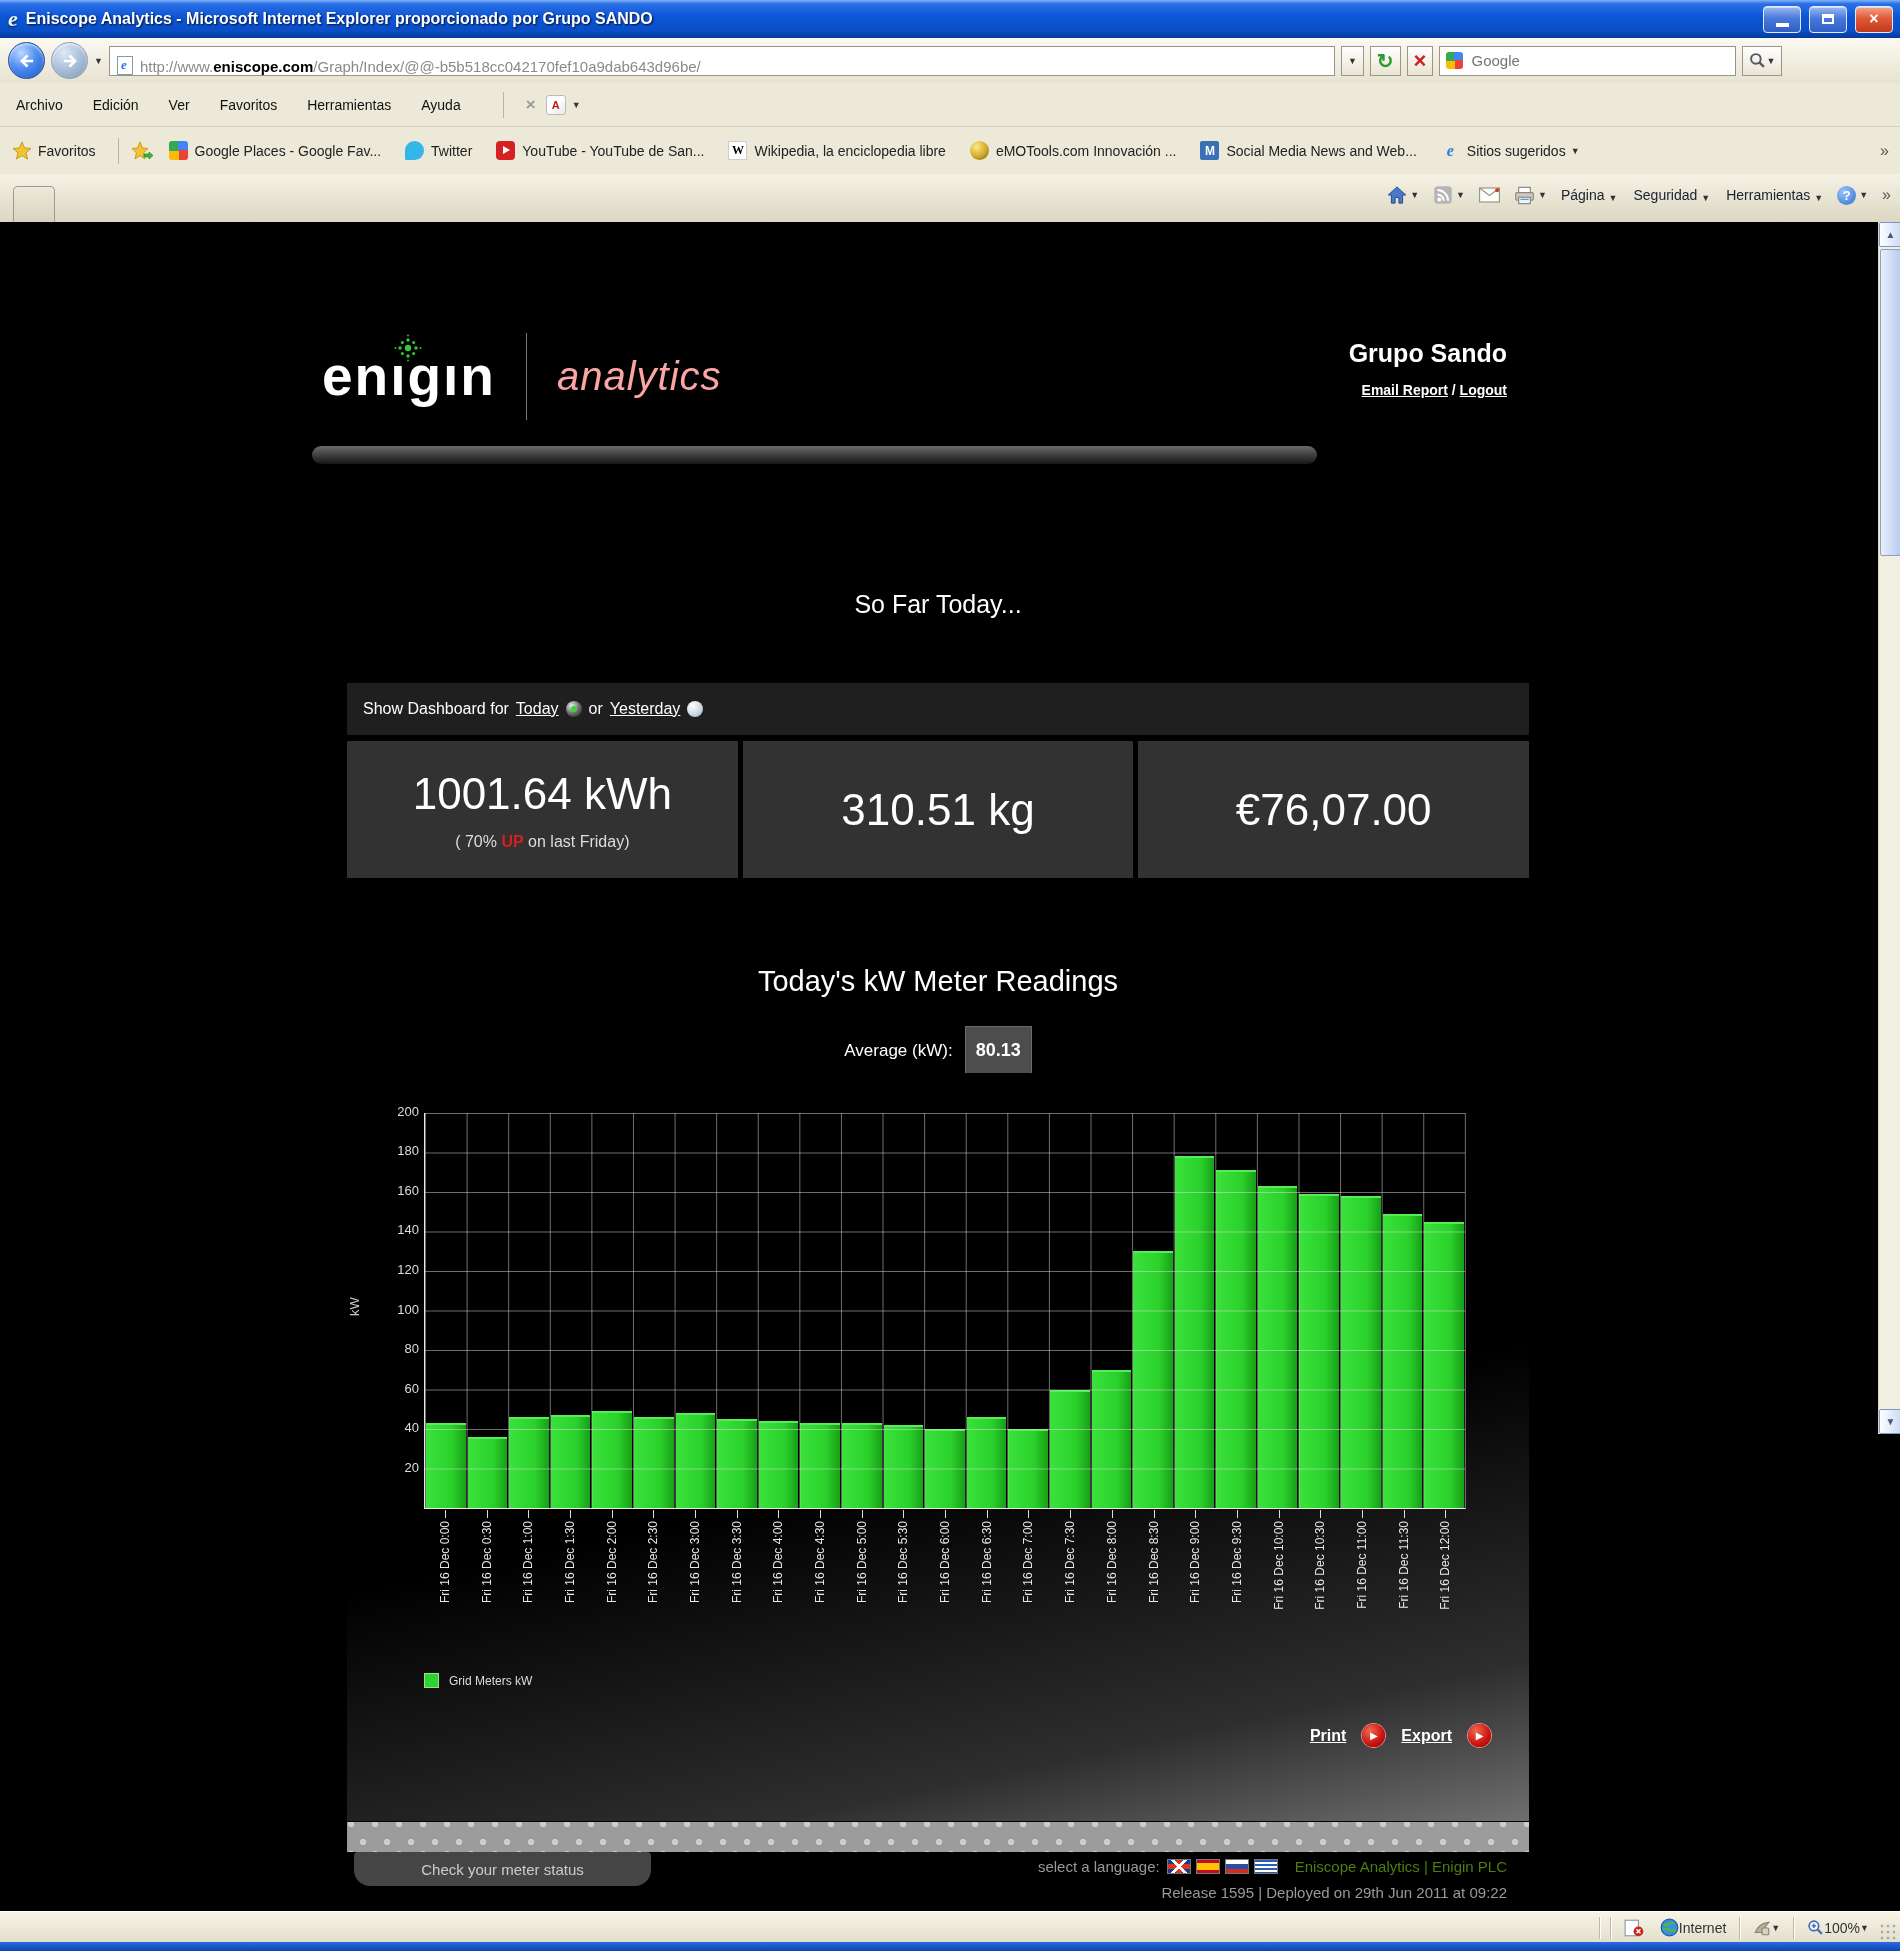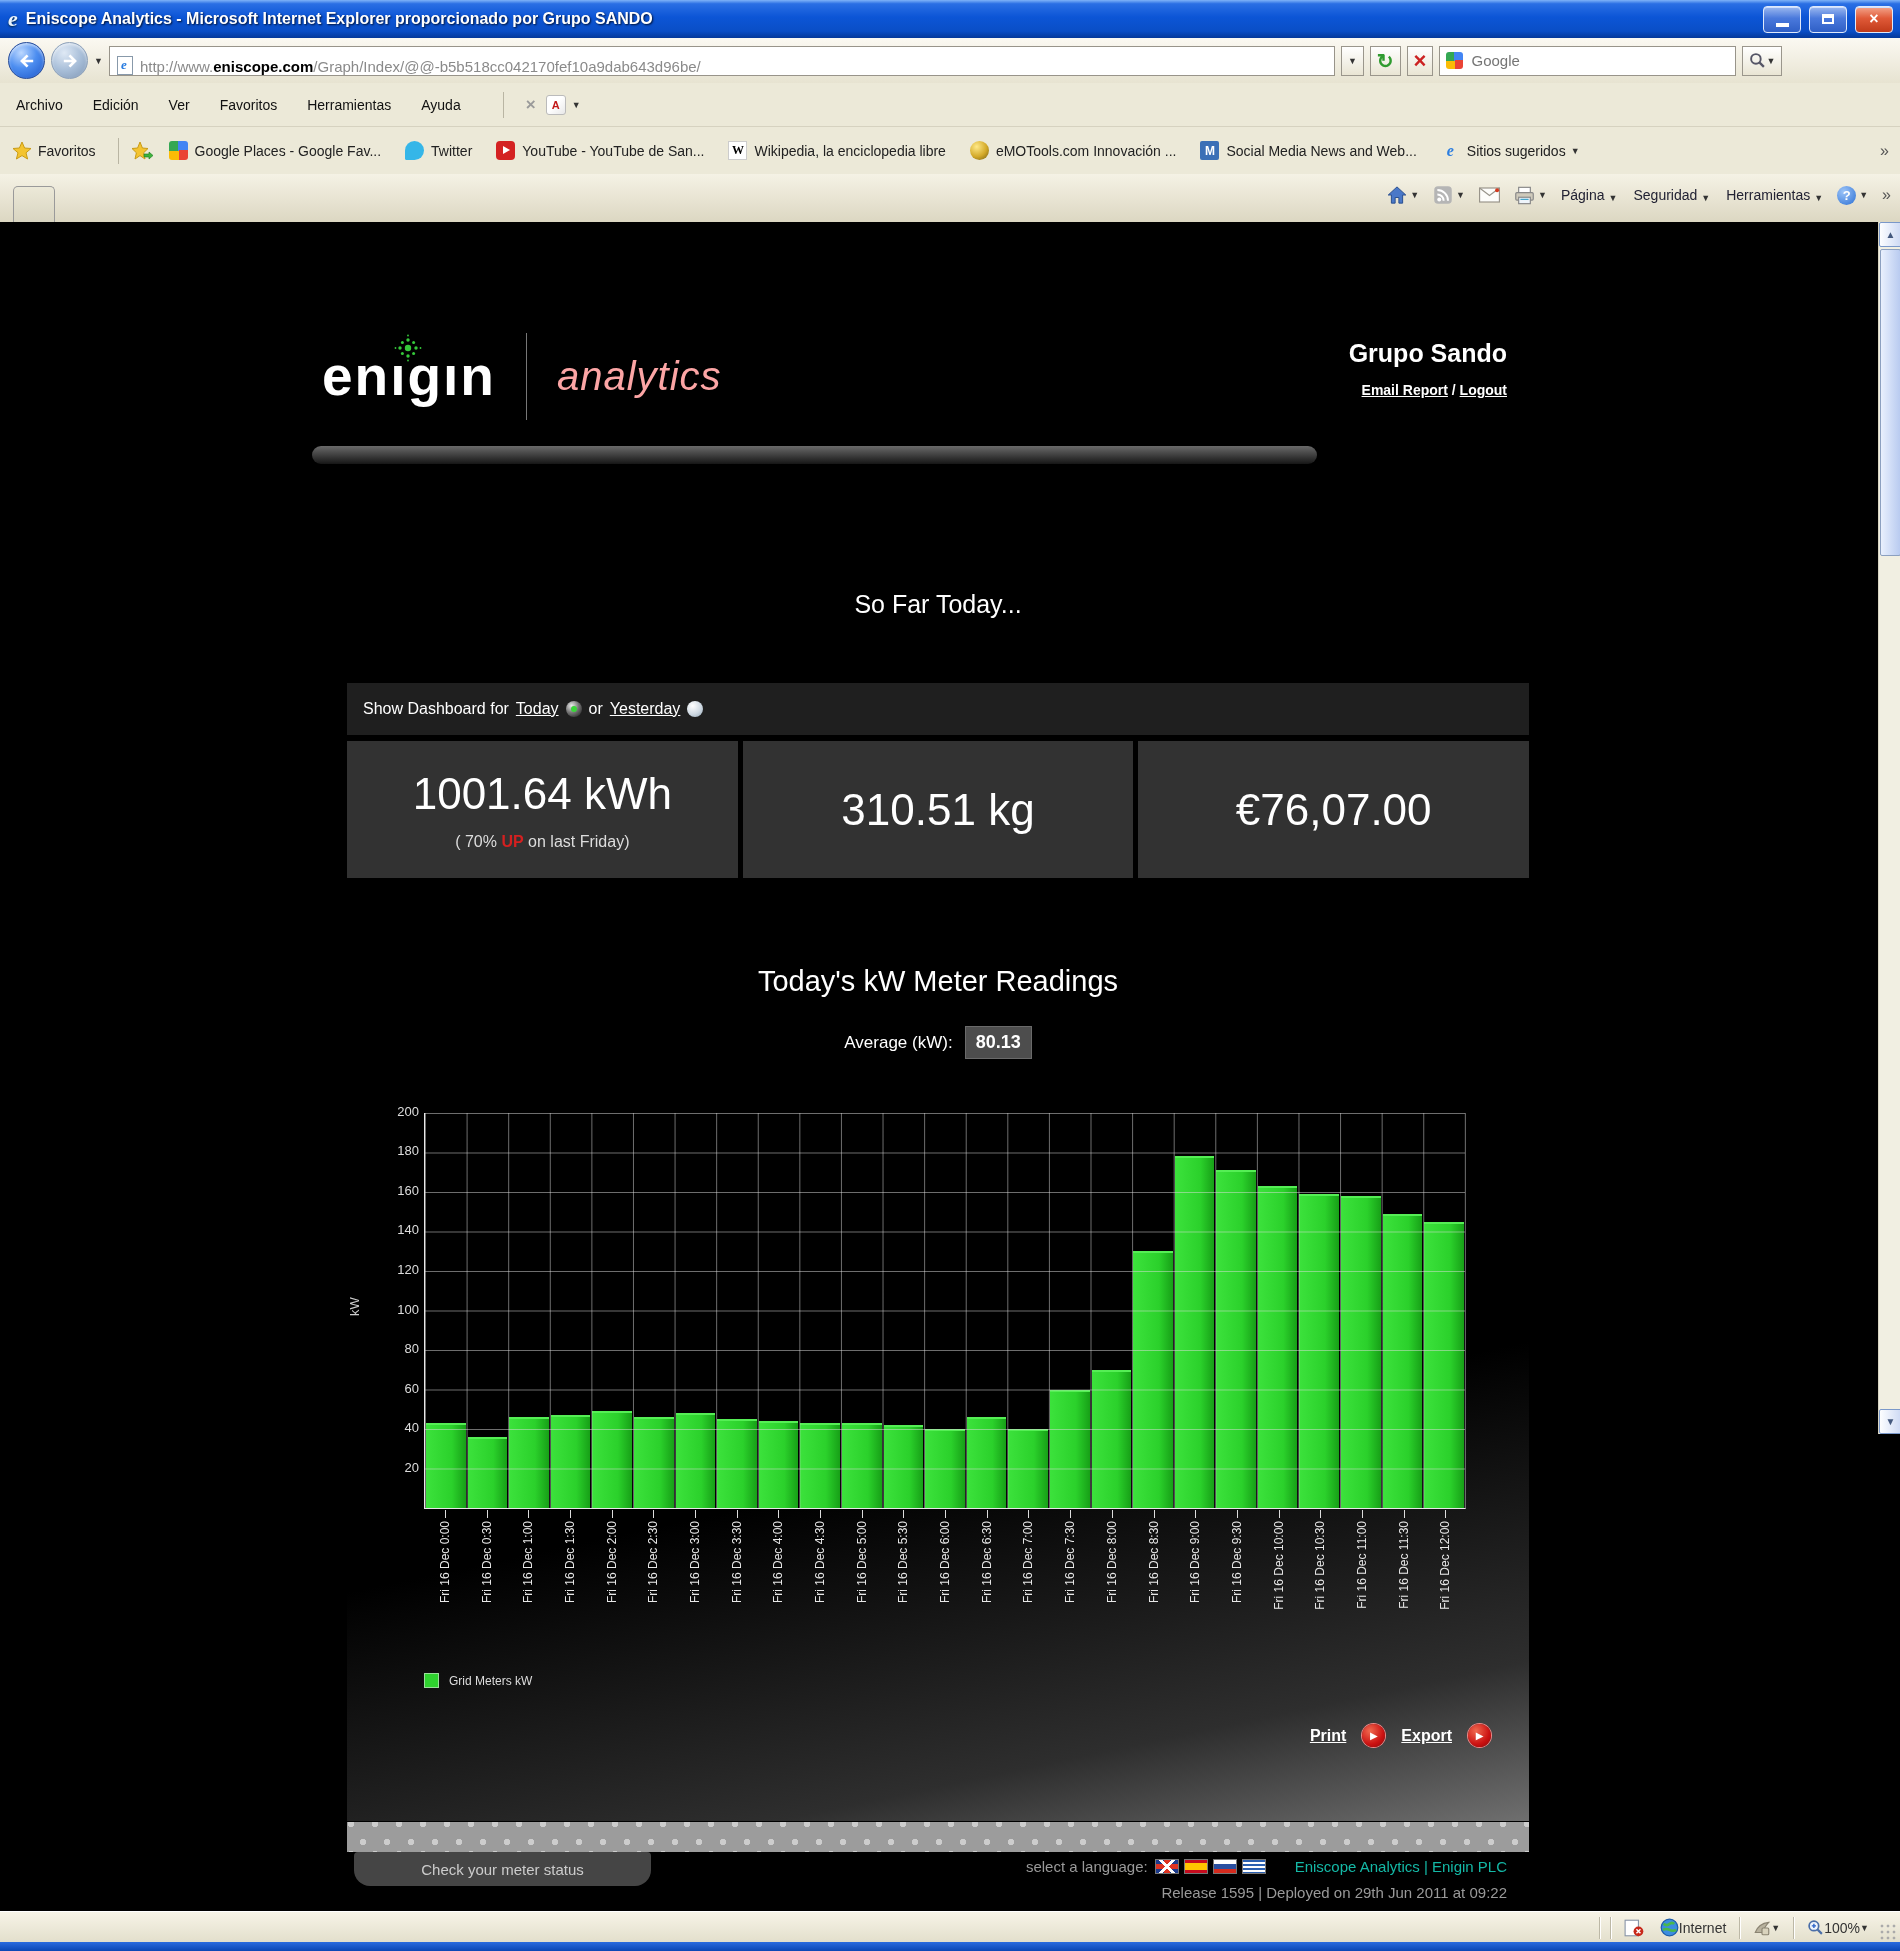--- a/index.html
+++ b/index.html
@@ -124,21 +124,21 @@
   .stat-head{flex:1;height:42px;background:#141414;color:#fff;font-size:16px;display:flex;align-items:center;justify-content:center;}
   .stat-values{display:flex;gap:5px;margin-top:3px;}
   .stat-cell{flex:1;height:137px;background:#323232;display:flex;flex-direction:column;align-items:center;justify-content:center;}
   .stat-big{color:#fff;font-size:44px;}
   .stat-note{color:#ddd;font-size:16px;margin-top:14px;}
   .stat-note .up{color:#d42020;font-weight:bold;}
 
   .chart-title{position:absolute;left:347px;top:743px;width:1182px;text-align:center;color:#fff;font-size:29px;}
   .avg-row{position:absolute;left:347px;top:804px;width:1182px;display:flex;align-items:center;justify-content:center;gap:12px;}
   .avg-label{color:#fff;font-size:17px;}
-  .avg-box{background:#4d4d4d;border:1px solid #6a6a6a;color:#fff;font-weight:bold;font-size:18px;padding:5px 10px;}
+  .avg-box{background:#4d4d4d;border:1px solid #6a6a6a;color:#fff;font-weight:bold;font-size:18px;padding:13px 10px;}
 
   
   .chart-section{position:absolute;left:347px;top:851px;width:1182px;height:748px;
     background:linear-gradient(168deg,#000 0%,#000 52%,#2e2e2e 84%,#6f6f6f 100%);}
   .ylabels{position:absolute;left:28px;top:0;width:44px;height:455px;}
   .ylab{position:absolute;right:0;width:44px;text-align:right;color:#ddd;font-size:13px;}
   .kw-label{position:absolute;left:-2px;top:226px;color:#ccc;font-size:13px;transform:rotate(-90deg);}
   .plot{position:absolute;left:77px;top:40px;width:1042px;height:396px;
     border-left:1px solid #e8e8e8;border-bottom:1px solid #e8e8e8;border-right:1px solid rgba(215,215,215,.45);}
   .bars{position:absolute;inset:0;display:flex;align-items:flex-end;}
@@ -163,21 +163,21 @@
     color:#fff;font-size:10px;display:flex;align-items:center;justify-content:center;box-shadow:0 0 0 1px #e88;}
 
   
   .dotted-strip{position:absolute;left:347px;top:1600px;width:1182px;height:30px;background:#9c9c9c;
     background-image:radial-gradient(circle 3px,#cdcdcd 97%,transparent),radial-gradient(circle 3px,#cdcdcd 97%,transparent);
     background-size:24px 30px,24px 30px;background-position:4px 5px,16px 17px;}
   .meter-btn{position:absolute;left:354px;top:1630px;width:297px;height:34px;background:#454545;
     border-radius:4px 4px 16px 16px;color:#ccc;font-size:15px;display:flex;align-items:center;justify-content:center;cursor:pointer;}
   .footer-lines{position:absolute;right:371px;top:1636px;text-align:right;}
   .fl1{display:flex;align-items:center;justify-content:flex-end;gap:7px;color:#999;font-size:15px;}
-  .fl1 .brandtxt{color:#14b8a6;margin-left:22px;}
+  .fl1 .brandtxt{color:#4d7c0f;margin-left:10px;}
   .fl2{margin-top:9px;color:#999;font-size:15px;}
   .flag{width:24px;height:15px;border:1px solid #777;flex:none;}
   .uk-flag{background:linear-gradient(45deg,transparent 44%,#fff 44% 56%,transparent 56%),
            linear-gradient(-45deg,transparent 44%,#fff 44% 56%,transparent 56%),
            linear-gradient(90deg,transparent 38%,#d32 38% 62%,transparent 62%),
            linear-gradient(0deg,transparent 33%,#d32 33% 67%,transparent 67%),#1b3a8c;}
   .spain-flag{background:linear-gradient(180deg,#c60b1e 0 25%,#ffc400 25% 75%,#c60b1e 75% 100%);}
   .russia-flag{background:linear-gradient(180deg,#fff 0 33%,#2a4fa0 33% 66%,#d52b1e 66% 100%);}
   .greece-flag{background:repeating-linear-gradient(180deg,#2a5fb0 0 2px,#fff 2px 4px);}
 

